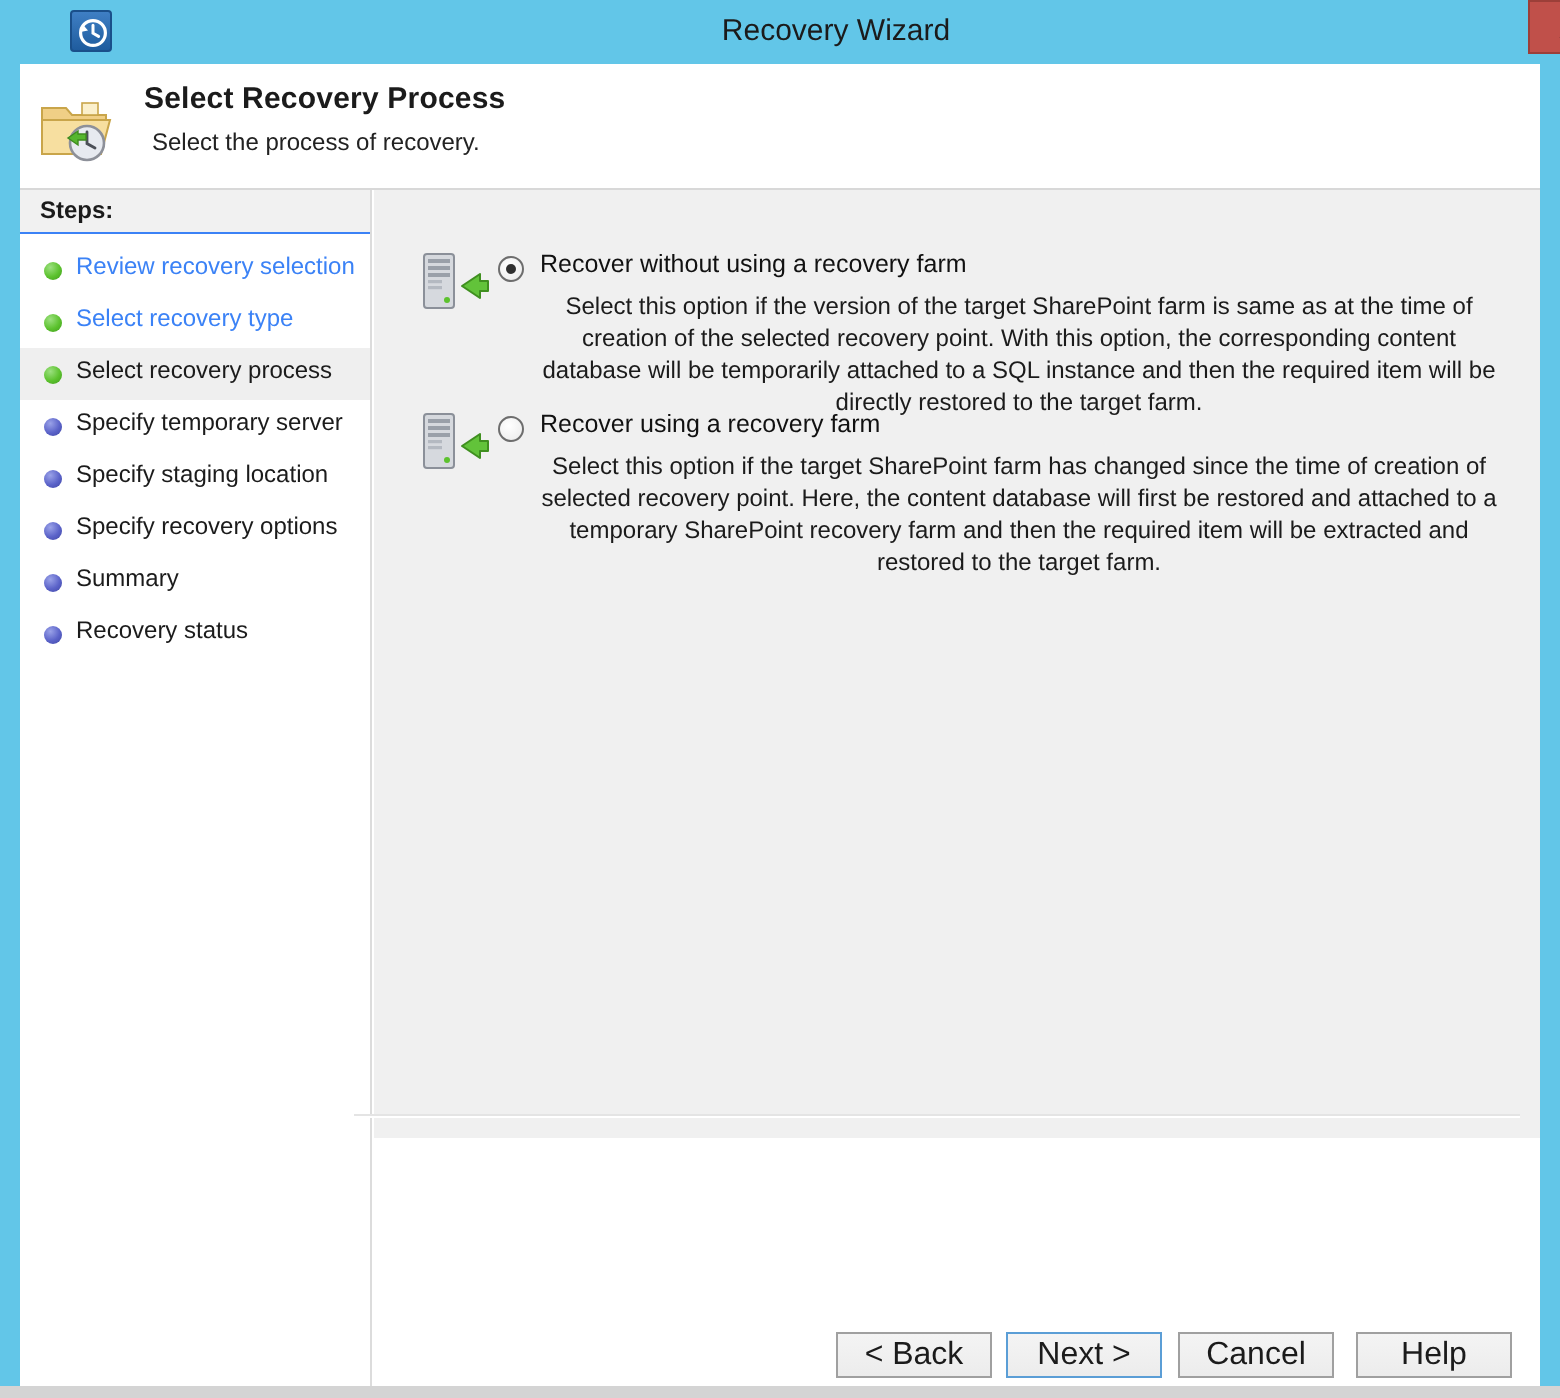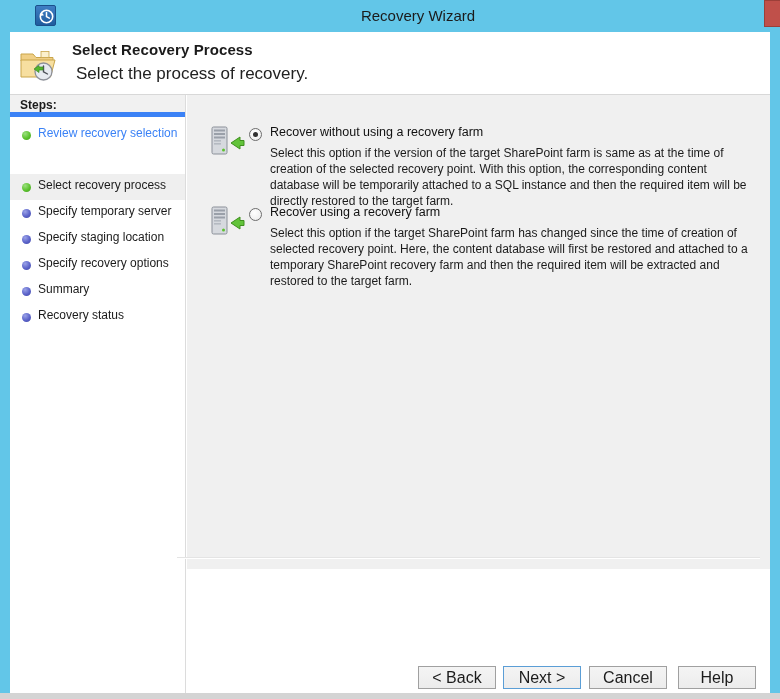--- a/index.html
+++ b/index.html
@@ -88,21 +88,21 @@
     position: absolute;
     left: 62px; top: 9px;
     font-size: 15px;
     font-weight: bold;
     color: #1b1b1b;
     letter-spacing: 0.1px;
   }
   .header-subtitle {
     position: absolute;
     left: 66px; top: 32px;
-    font-size: 17px;
+    font-size: 12px;
     color: #222222;
   }
 
   
   .body-area {
     position: absolute;
     left: 10px; top: 95px;
     width: 760px;
     height: 598px;
     background: #ffffff;
@@ -118,21 +118,21 @@
     background: #ffffff;
     border-right: 1px solid #dcdcdc;
     box-sizing: border-box;
   }
   .steps-header {
     position: absolute;
     left: 0; top: 0;
     width: 175px;
     height: 22px;
     background: #f1f1f1;
-    border-bottom: 5px solid #3b82f6;
+    border-bottom: 1px solid #3b82f6;
     box-sizing: border-box;
   }
   .steps-header-label {
     position: absolute;
     left: 10px; top: 3px;
     font-size: 12px;
     font-weight: bold;
     color: #1b1b1b;
   }
   .step {
@@ -210,21 +210,21 @@
     color: #111111;
     cursor: pointer;
   }
   .option-desc {
     position: absolute;
     left: 83px; top: 20px;
     width: 479px;
     font-size: 12px;
     line-height: 16px;
     color: #1b1b1b;
-    text-align: left;
+    text-align: center;
   }
 
   
   .footer-sep {
     position: absolute;
     left: 177px; top: 557px;
     width: 583px;
     height: 1px;
     background: #ffffff;
     border-top: 1px solid #e4e4e4;
@@ -300,20 +300,24 @@
   <div class="body-area">
 
     <div class="sidebar">
       <div class="steps-header">
         <span class="steps-header-label">Steps:</span>
       </div>
 
       <div class="step" style="top:27px">
         <span class="step-bullet done"></span>
         <span class="step-label link">Review recovery selection</span>
+      </div>
+      <div class="step" style="top:53px">
+        <span class="step-bullet done"></span>
+        <span class="step-label link">Select recovery type</span>
       </div>
       <div class="step current" style="top:79px">
         <span class="step-bullet done"></span>
         <span class="step-label">Select recovery process</span>
       </div>
       <div class="step" style="top:105px">
         <span class="step-bullet pending"></span>
         <span class="step-label">Specify temporary server</span>
       </div>
       <div class="step" style="top:157px">

